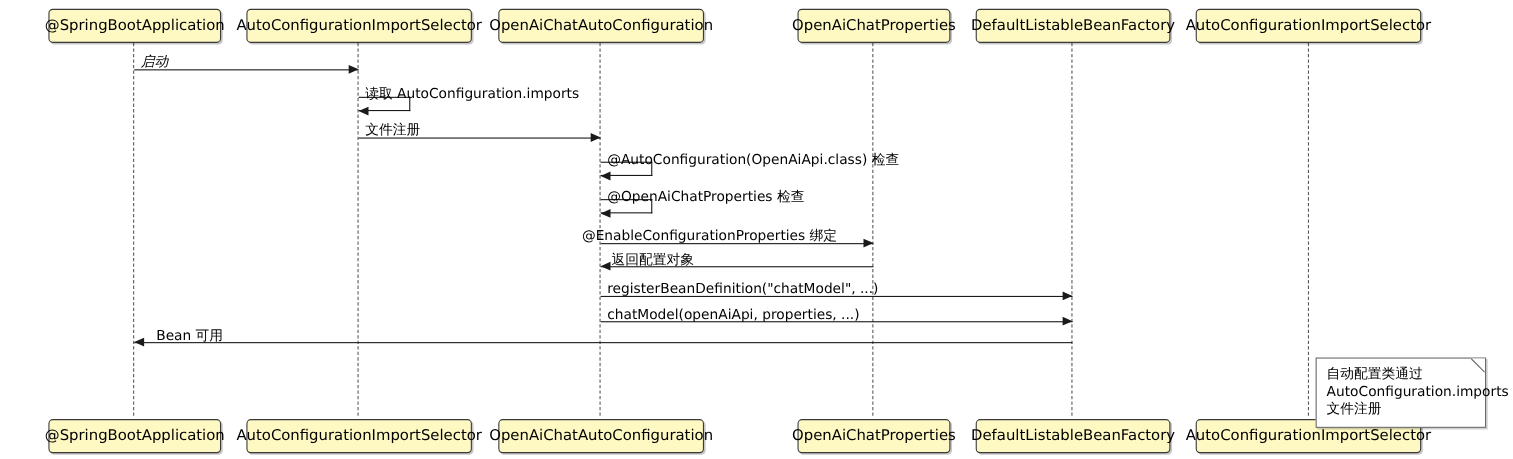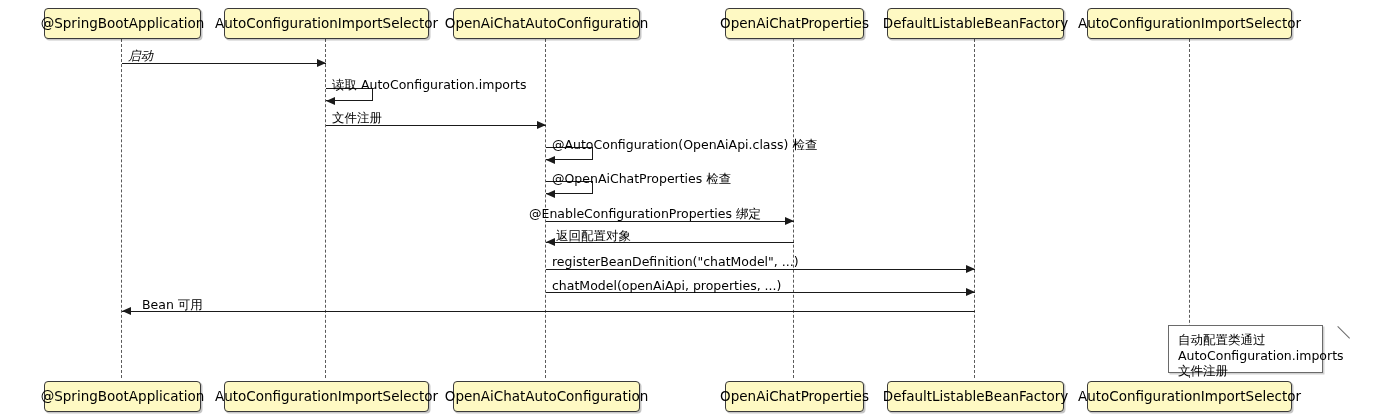--- a/index.html
+++ b/index.html
@@ -150,19 +150,19 @@
     </div>
   <div id="participants-bottom-layer">
       <div class="participant-box" style="left: 44px; top: 381px; width: 157px; height: 31px;">@SpringBootApplication</div>
       <div class="participant-box" style="left: 224px; top: 381px; width: 205px; height: 31px;">AutoConfigurationImportSelector</div>
       <div class="participant-box" style="left: 453px; top: 381px; width: 187px; height: 31px;">OpenAiChatAutoConfiguration</div>
       <div class="participant-box" style="left: 725px; top: 381px; width: 139px; height: 31px;">OpenAiChatProperties</div>
       <div class="participant-box" style="left: 887px; top: 381px; width: 177px; height: 31px;">DefaultListableBeanFactory</div>
       <div class="participant-box" style="left: 1087px; top: 381px; width: 205px; height: 31px;">AutoConfigurationImportSelector</div>
     </div>
   <div id="notes-layer">
-      <div class="note-box" style="left: 1168px; top: 325px; width: 155px; height: 48px;">自动配置类通过
+      <div class="note-box" style="left: 1196px; top: 325px; width: 155px; height: 64px;">自动配置类通过
 AutoConfiguration.imports
 文件注册</div>
       <div class="note-fold" style="left: 1338px; top: 326px;"></div>
       <div class="note-fold-line" style="left: 1338px; top: 326px;"></div>
     </div>
 </div>
 
 </body></html>

